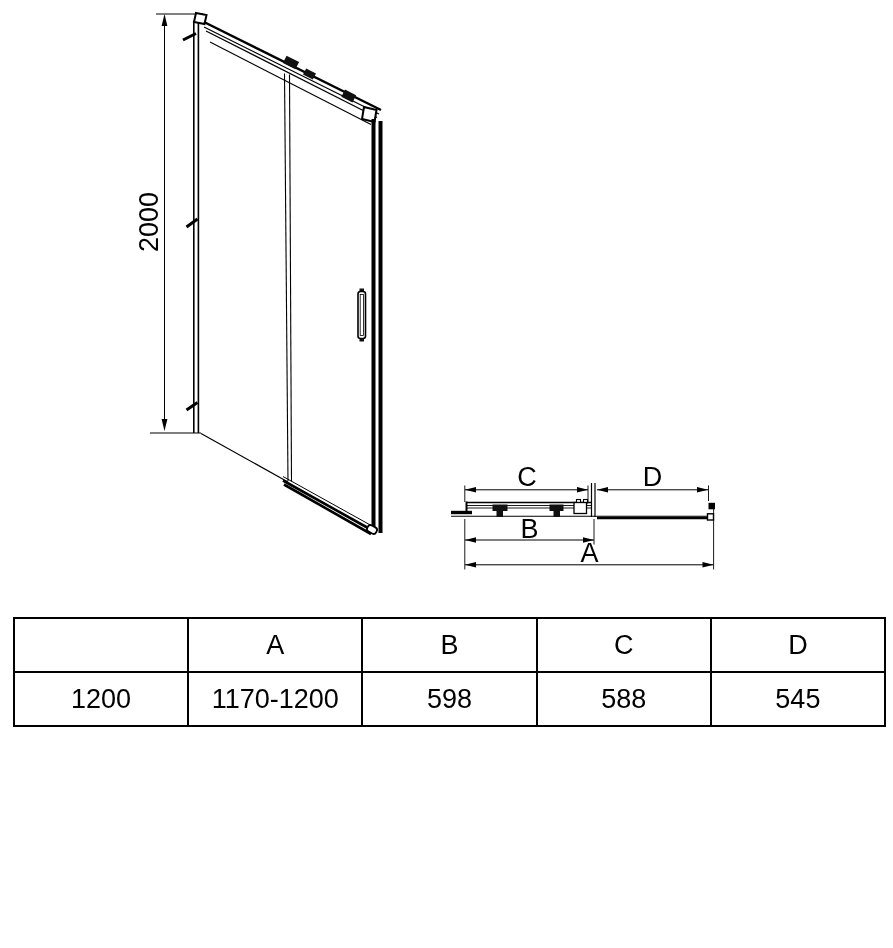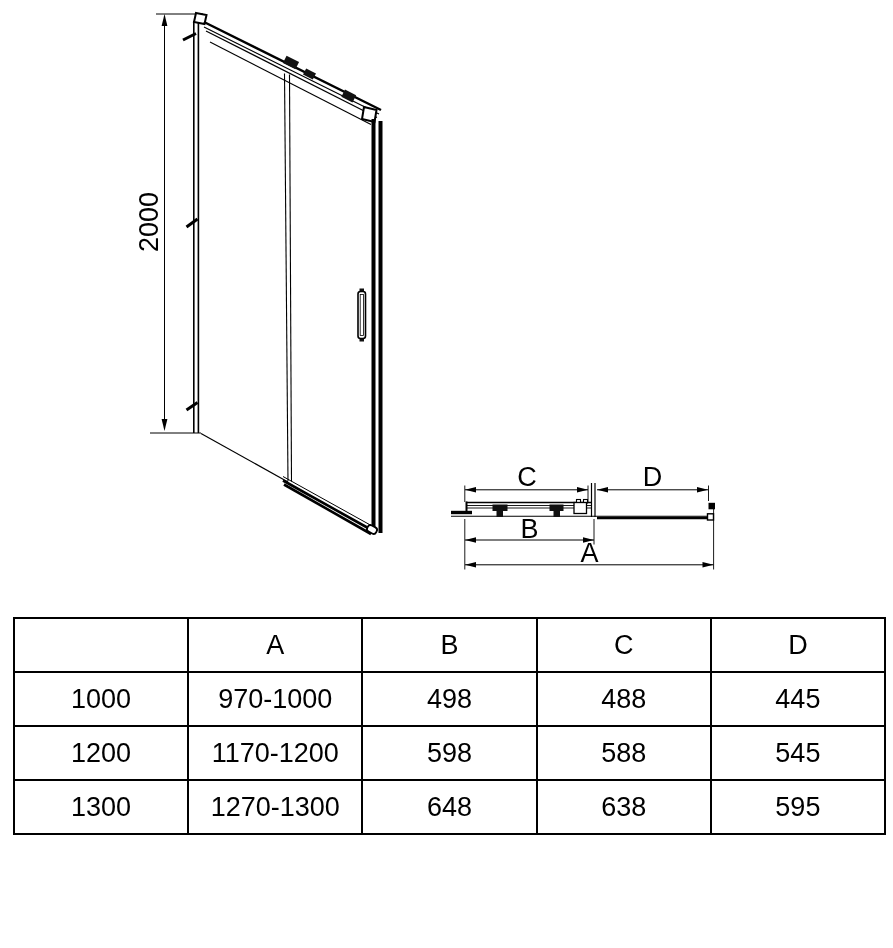--- a/index.html
+++ b/index.html
@@ -160,35 +160,21 @@
   <table id="spec-table">
     <tbody>
       <tr>
         <td></td>
         <td>A</td>
         <td>B</td>
         <td>C</td>
         <td>D</td>
       </tr>
       <tr>
-        <td>1000</td>
-        <td>970-1000</td>
-        <td>498</td>
-        <td>488</td>
-        <td>445</td>
-      </tr>
-      <tr>
         <td>1200</td>
         <td>1170-1200</td>
         <td>598</td>
         <td>588</td>
         <td>545</td>
       </tr>
-      <tr>
-        <td>1300</td>
-        <td>1270-1300</td>
-        <td>648</td>
-        <td>638</td>
-        <td>595</td>
-      </tr>
     </tbody>
   </table>
 </div>
 
 </body></html>

